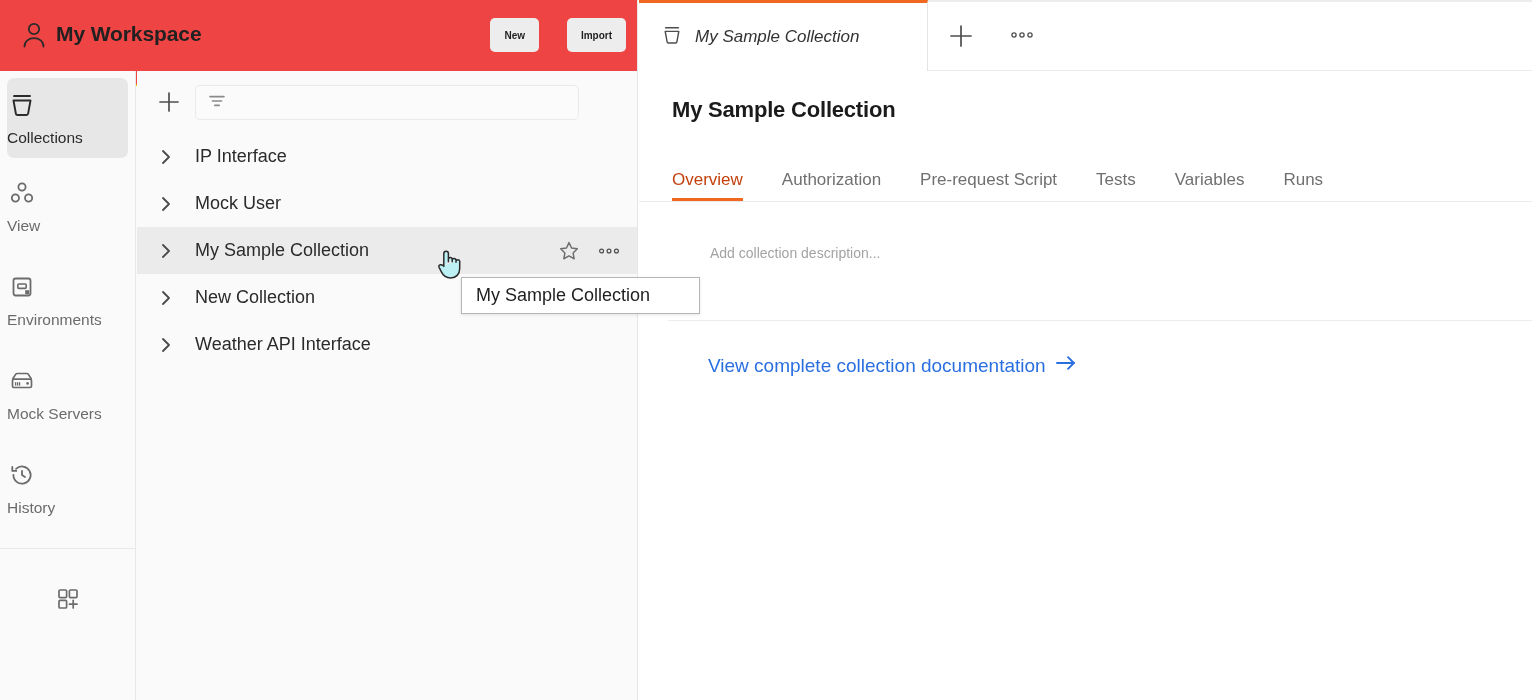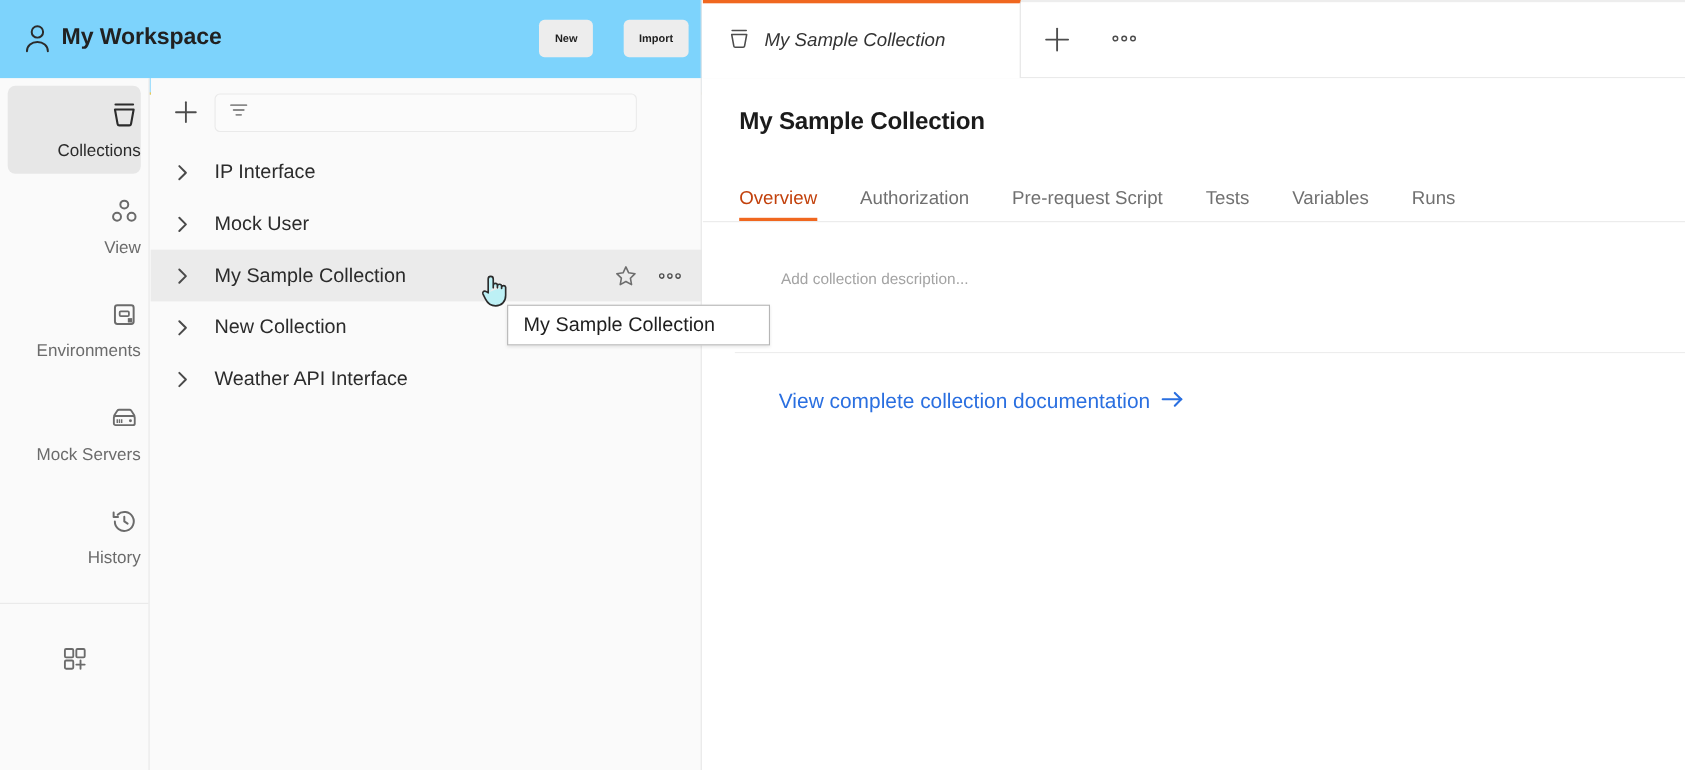--- a/index.html
+++ b/index.html
@@ -24,21 +24,21 @@
   }
   .left-region::after {
     content: ""; position: absolute; right: 0; top: 0;
     width: 1px; height: 700px; background: #e6e6e6;
   }
 
   
   .ws-header {
     position: absolute; left: 0; top: 0;
     width: 638px; height: 86px;
-    background: #7dd3fc;
+    background: #ef4444;
     border-bottom: 2px solid #eab308;
   }
   .ws-user-icon {
     position: absolute; left: 20px; top: 20px;
     width: 28px; height: 30px;
   }
   .ws-title {
     position: absolute; left: 56px; top: 22px;
     font-size: 21px; font-weight: 700; color: #212121;
     letter-spacing: -0.1px;
@@ -61,21 +61,21 @@
   .rail {
     position: absolute; left: 0; top: 71px;
     width: 136px; height: 629px;
     background: #fafafa;
     border-right: 1px solid #e8e8e8;
   }
   .rail-item {
     position: absolute; left: 7px;
     width: 121px; height: 80px;
     display: flex; flex-direction: column;
-    align-items: flex-end; justify-content: center;
+    align-items: flex-start; justify-content: center;
     gap: 7px;
     border-radius: 7px;
     cursor: pointer;
     color: #6b6b6b;
   }
   .rail-item.active { background: #e7e7e7; color: #2b2b2b; }
   .rail-label { font-size: 15.5px; line-height: 1; }
   .rail-item.active .rail-label { color: #2b2b2b; }
   .rail-sep {
     position: absolute; left: 0; top: 477px;

